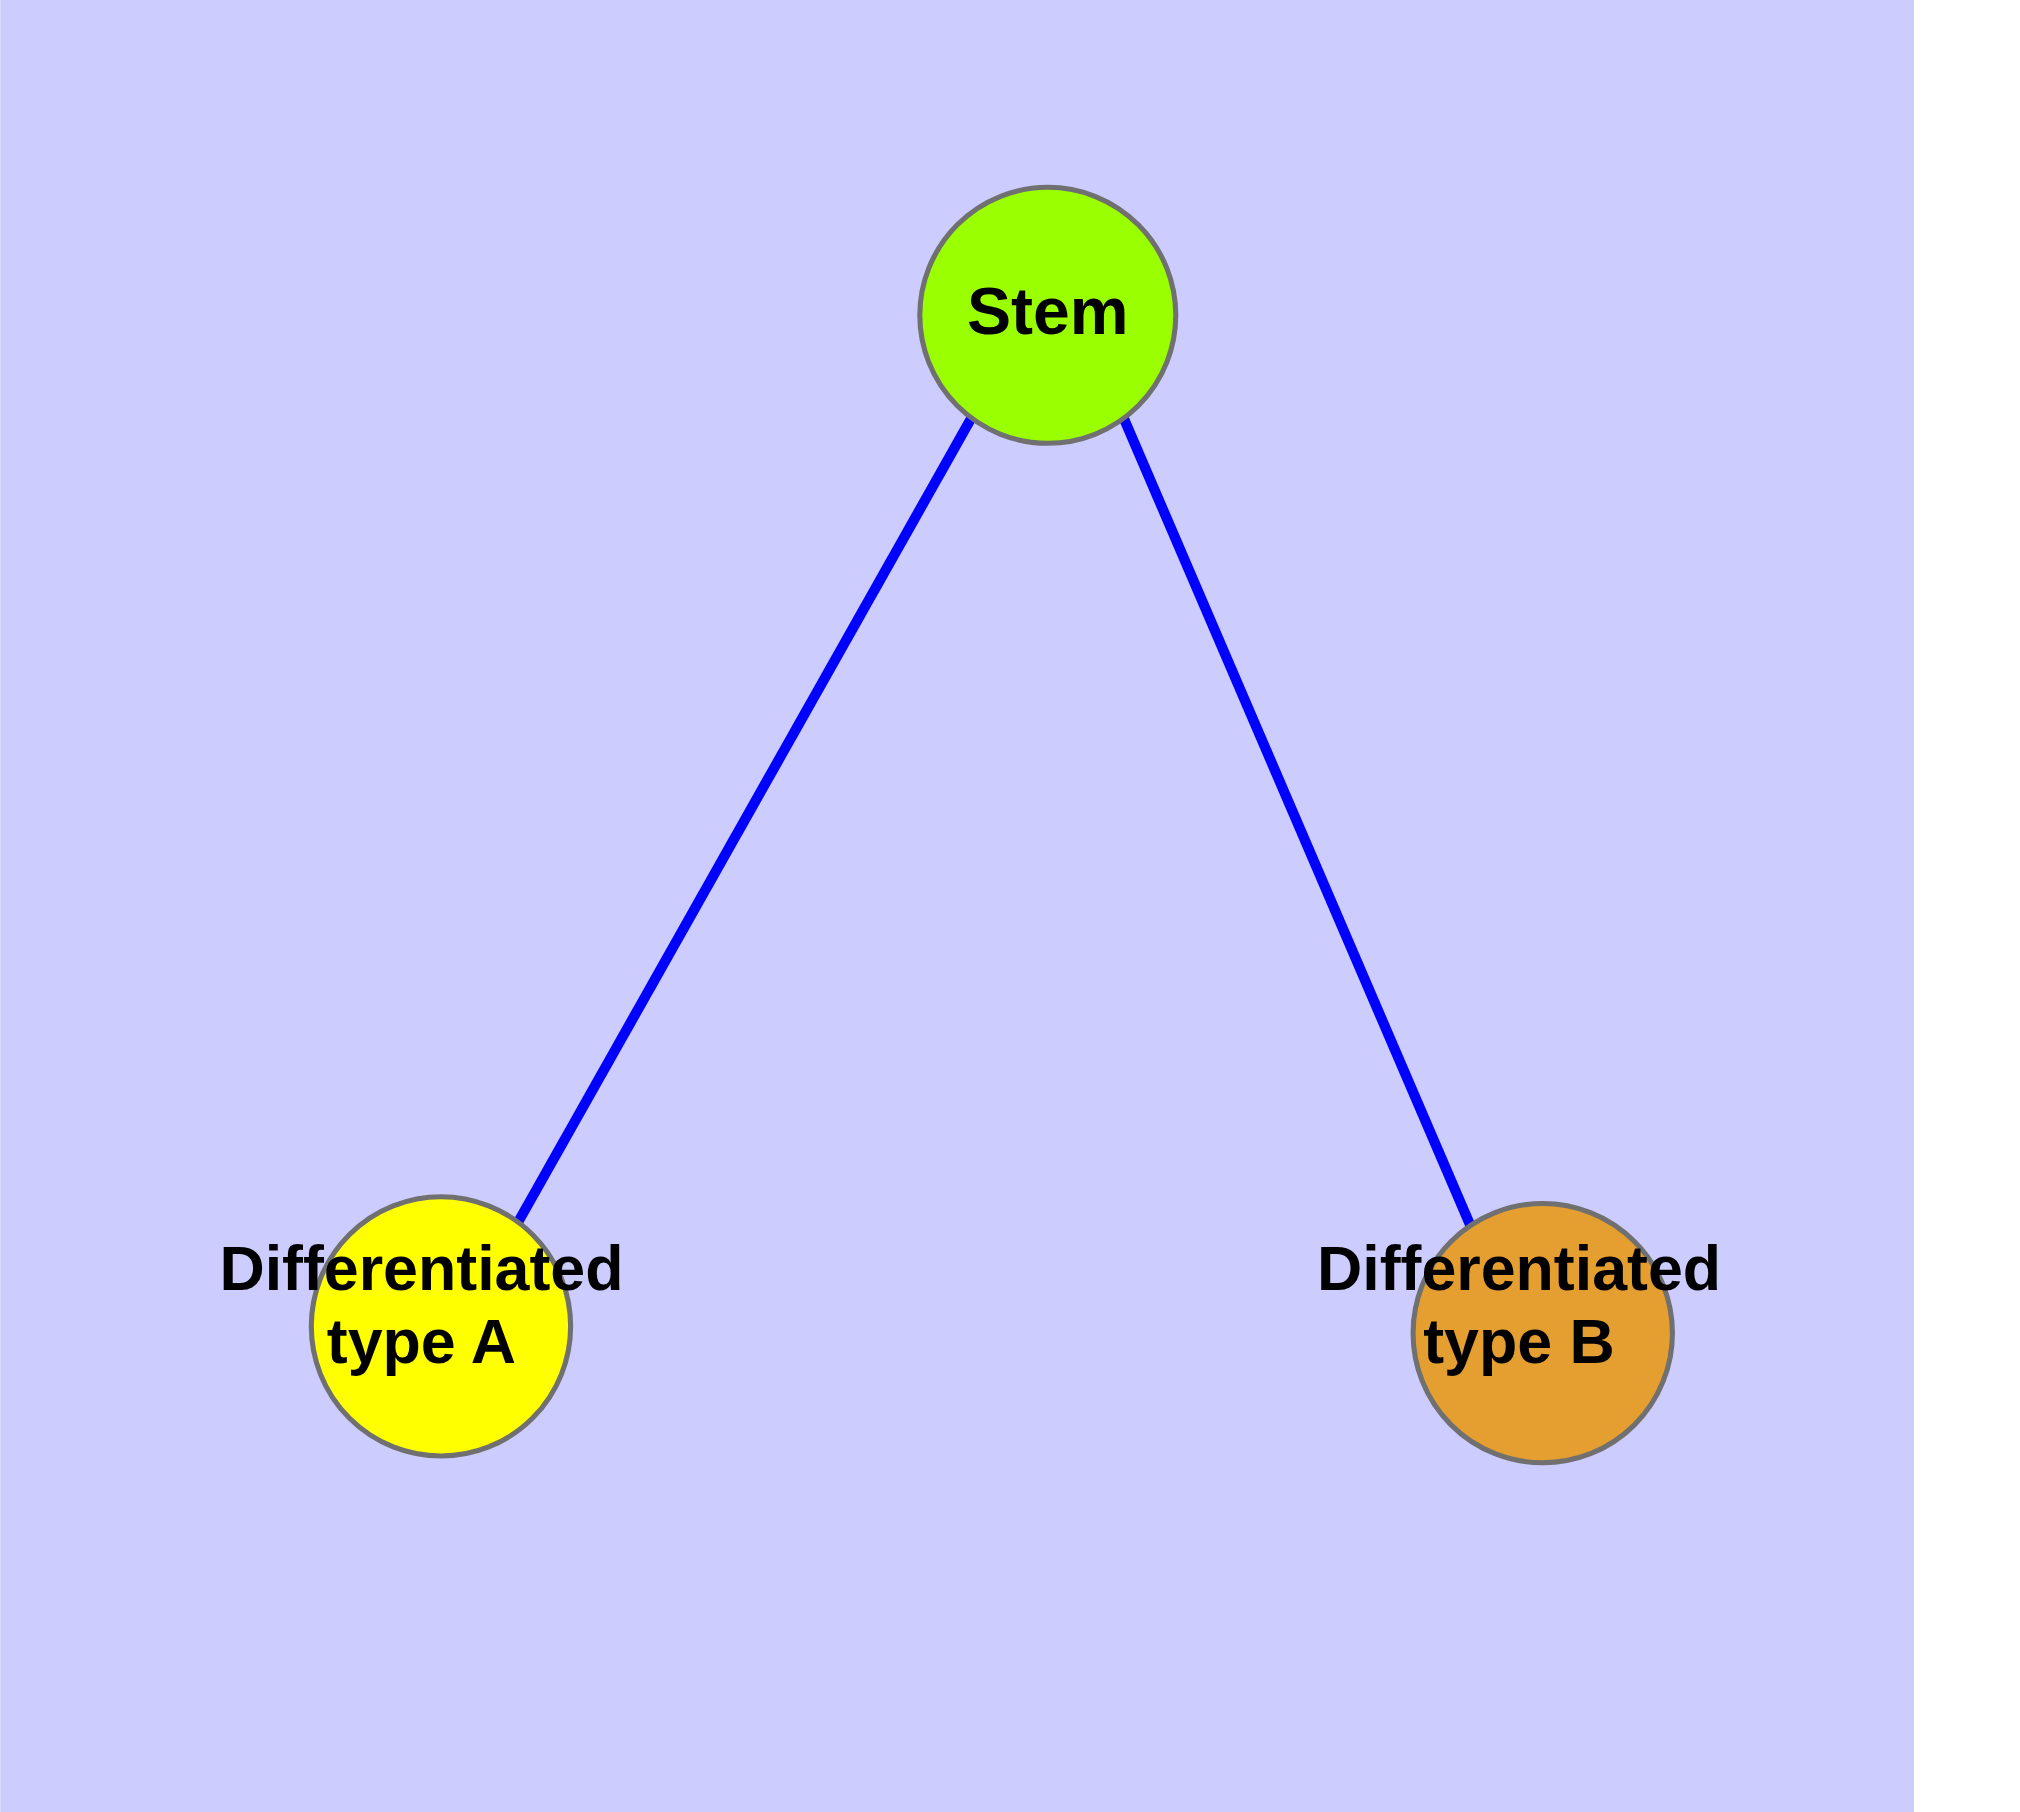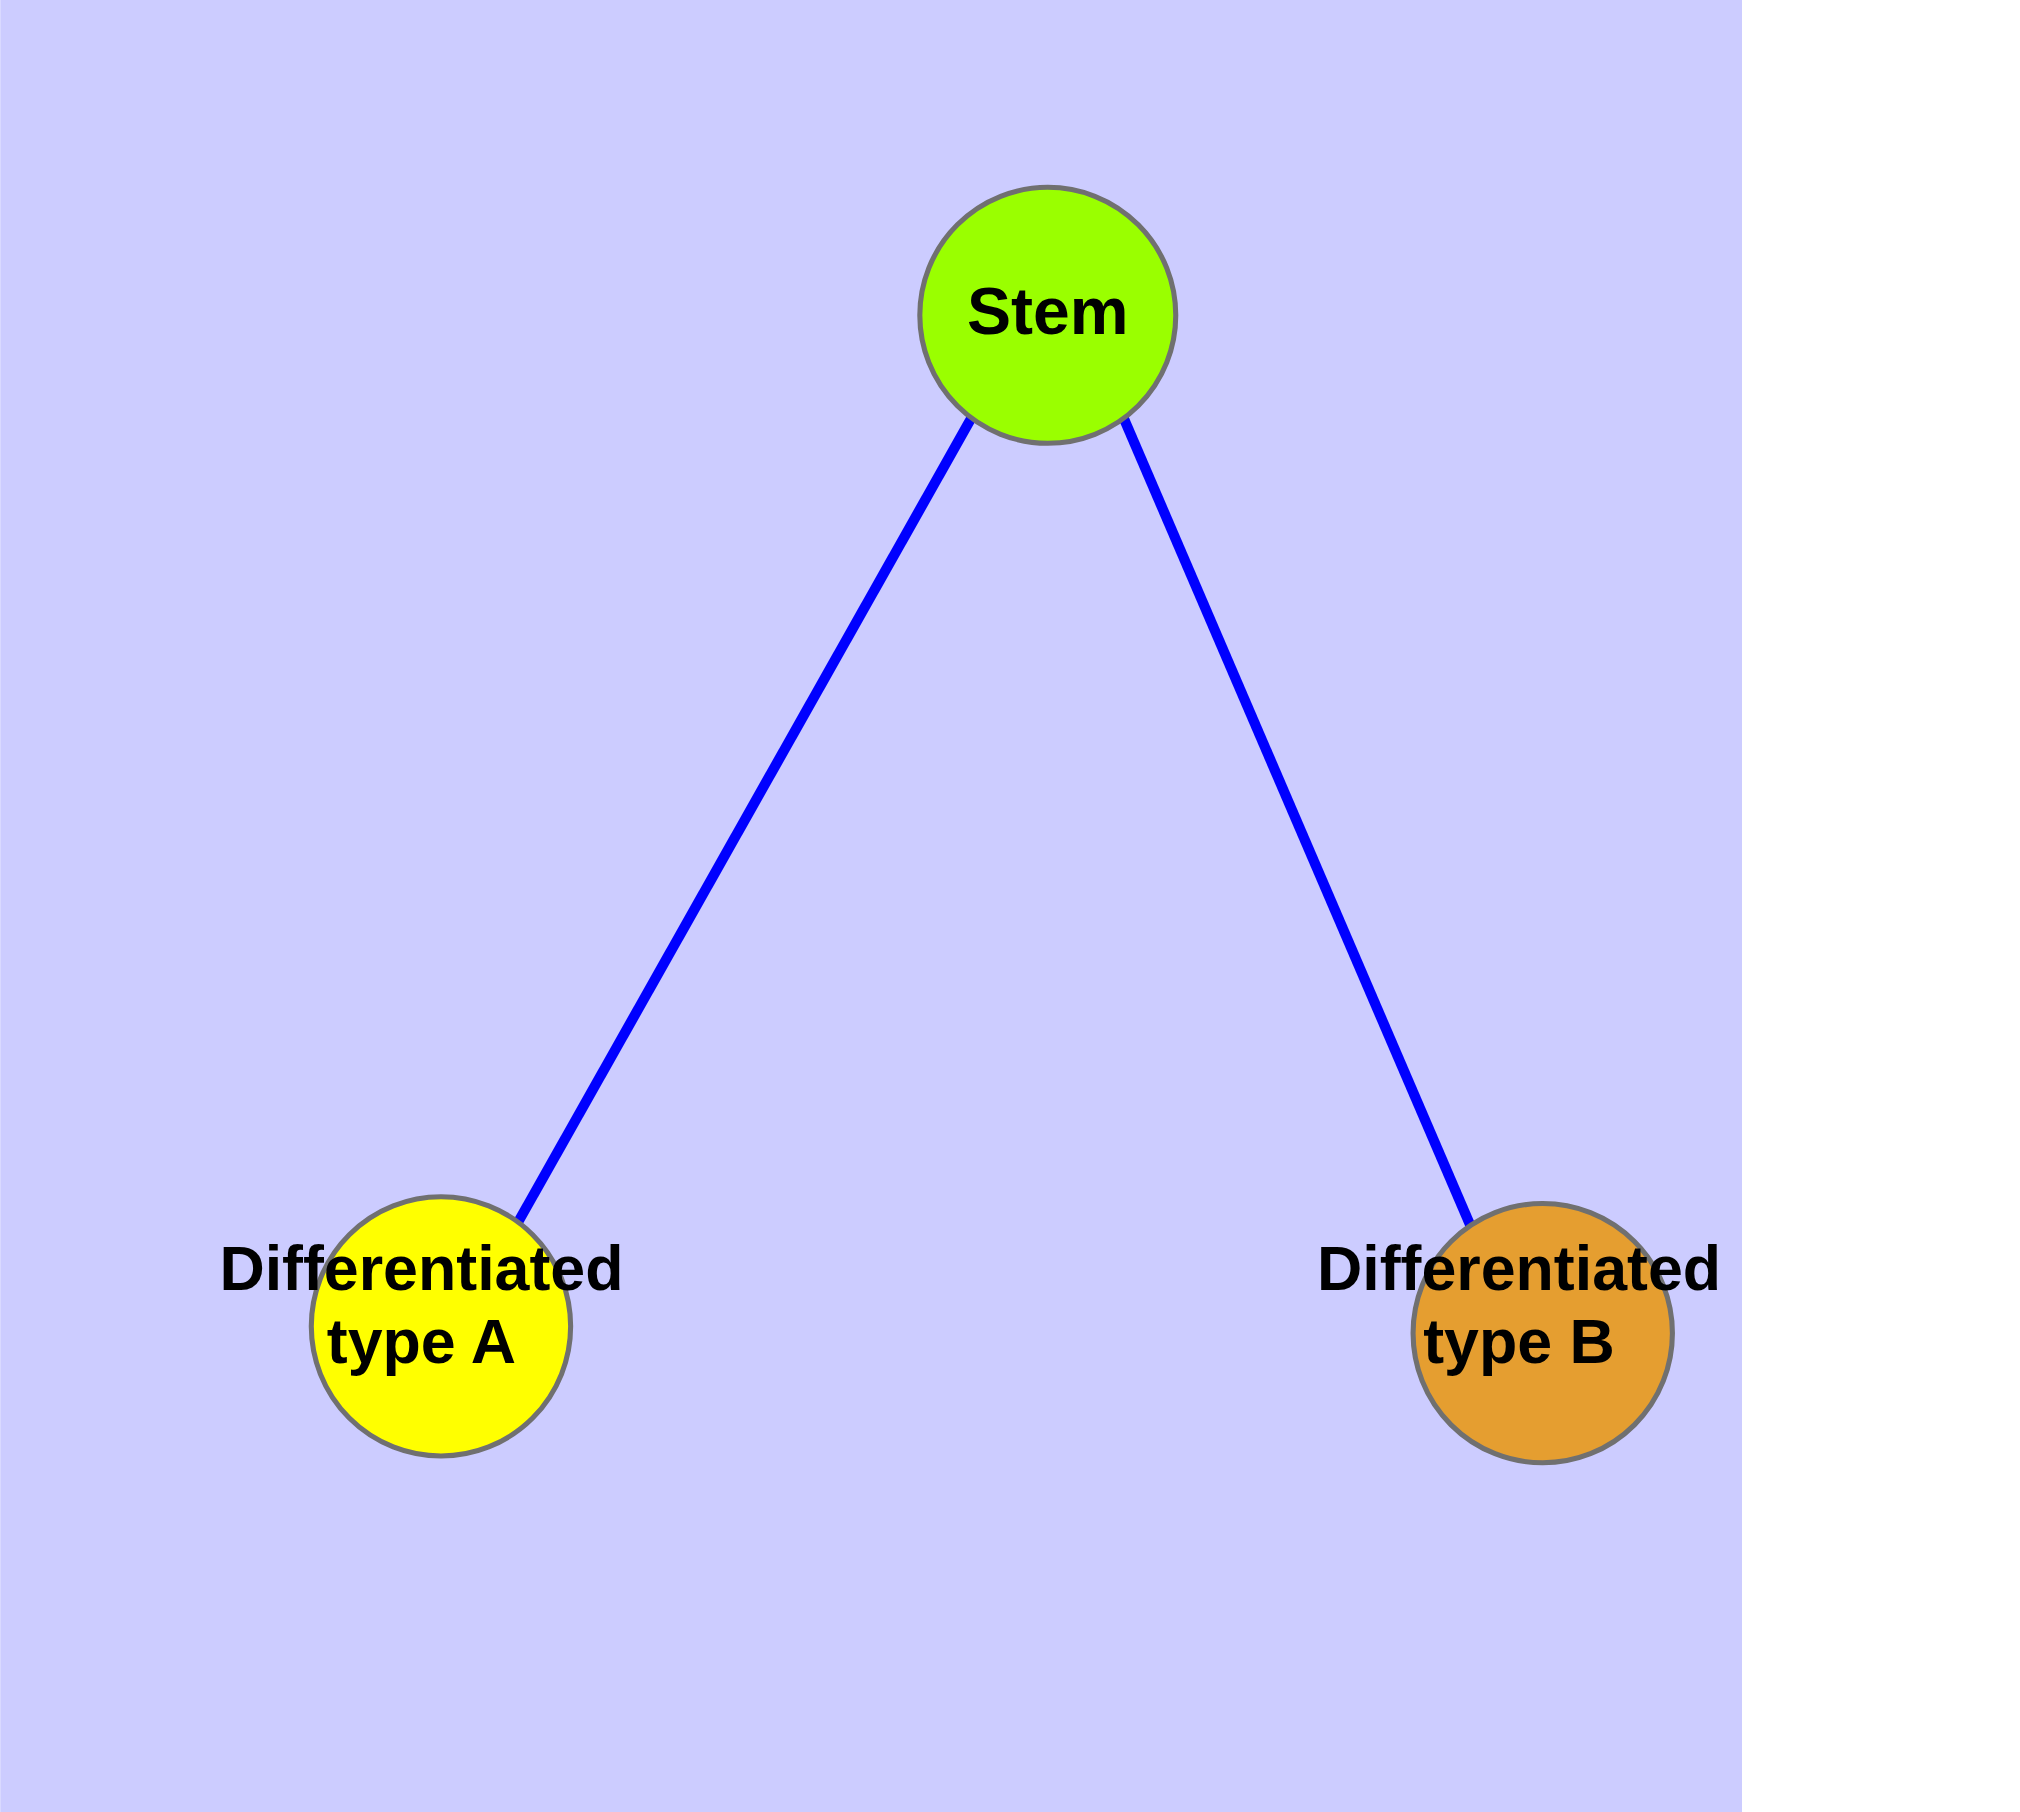--- a/index.html
+++ b/index.html
@@ -43,21 +43,21 @@
   .node-label.big {
     font-size: 78px;
   }
   .node-label.multi {
     font-size: 74px;
   }
 </style>
 </head>
 <body>
 
-<div id="stage" style="width: 1698px; height: 1812px; padding-left: 44px;">
+<div id="stage" style="width: 1914px; height: 1812px;">
   <svg id="graph-svg" viewBox="0 0 2384 2138" preserveAspectRatio="xMidYMid meet" xmlns="http://www.w3.org/2000/svg" style="width: 2021px; height: 1812px;">
 
     <rect id="bg-rect" x="0" y="0" width="2384" height="2138" fill="#ccccff"></rect>
 
     <g id="edges-group">
         <line class="edge-line" x1="1146" y1="493" x2="611" y2="1442" stroke="#0000ff" stroke-width="12"></line>
         <line class="edge-line" x1="1325" y1="492" x2="1735" y2="1447" stroke="#0000ff" stroke-width="12"></line>
       </g>
     <g id="nodes-group">
         <circle class="node-circle" cx="1236" cy="372" r="151" fill="#9aff00" stroke="#707070" stroke-width="6"></circle>

